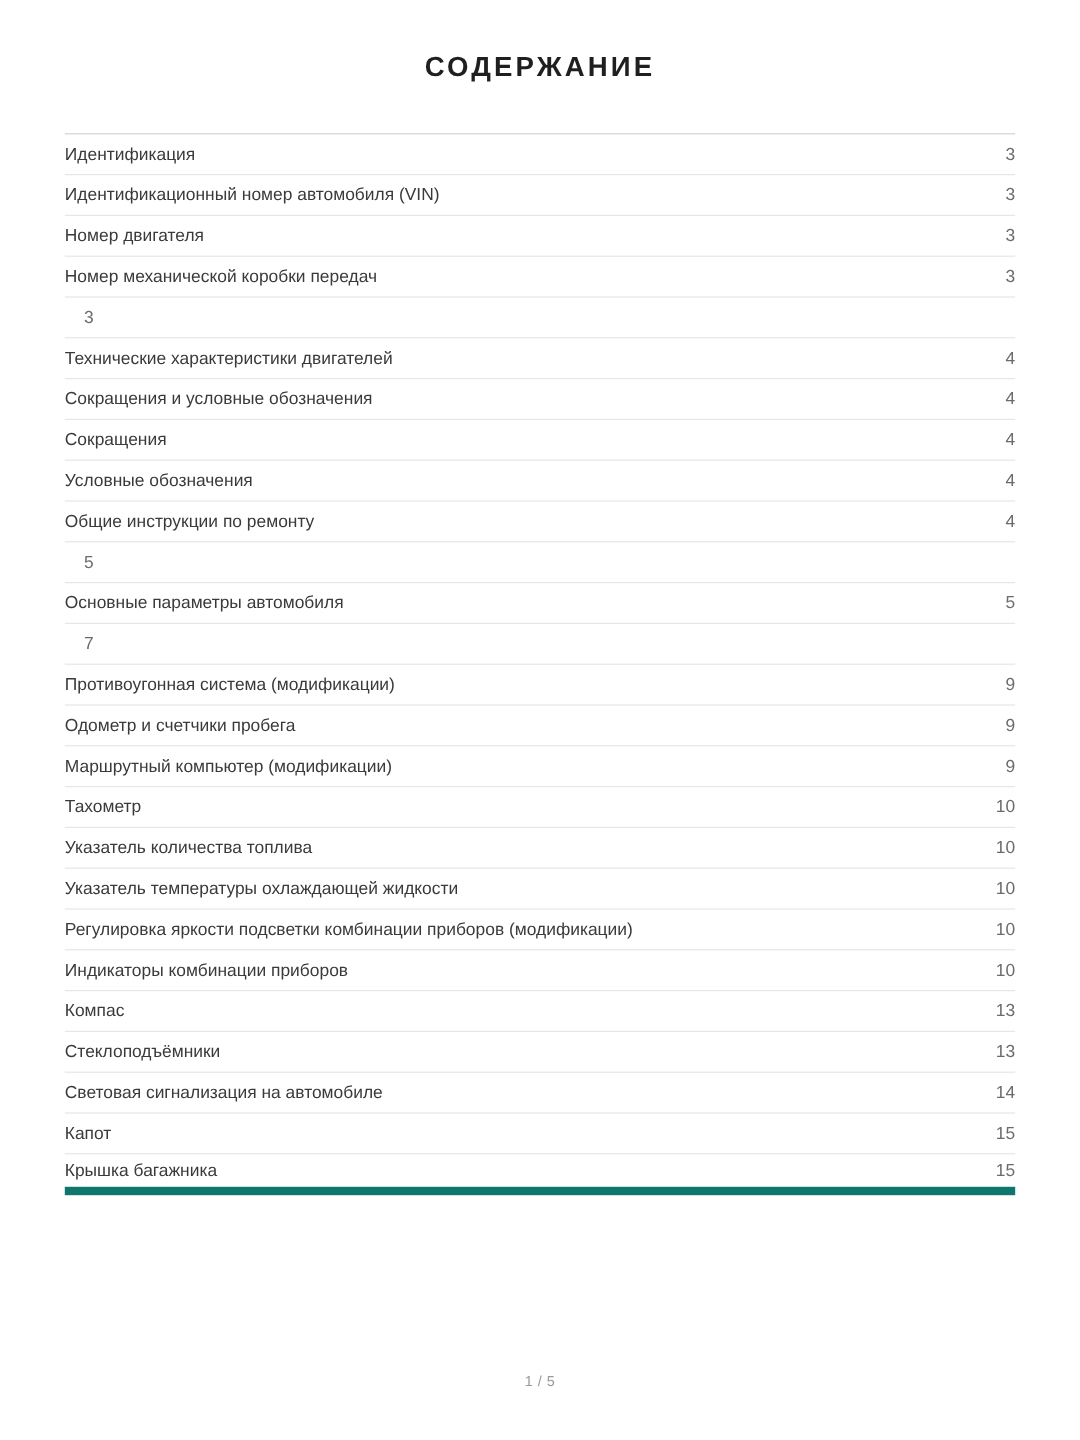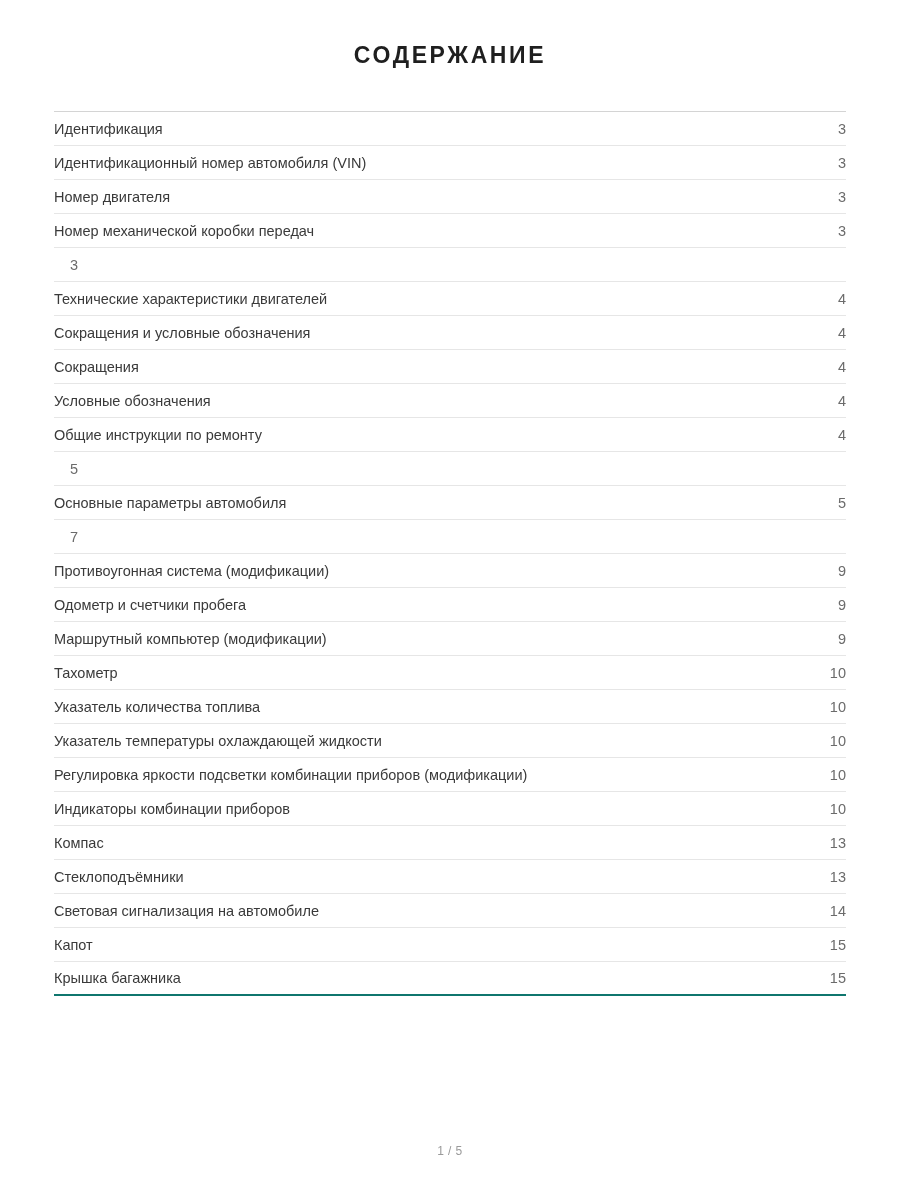--- a/index.html
+++ b/index.html
@@ -43,21 +43,21 @@
   }
   .toc-row {
     display: flex;
     align-items: center;
     justify-content: space-between;
     border-bottom: 1px solid #e6e6e6;
     height: 34px;
     box-sizing: border-box;
   }
   .toc-row:last-child {
-    border-bottom: 2px solid #0f766e;
+    border-bottom: 7px solid #0f766e;
   }
   .toc-label {
     font-size: 14.5px;
     color: #3a3a3a;
     white-space: nowrap;
     overflow: hidden;
     text-overflow: ellipsis;
     padding-right: 16px;
     line-height: 34px;
   }

